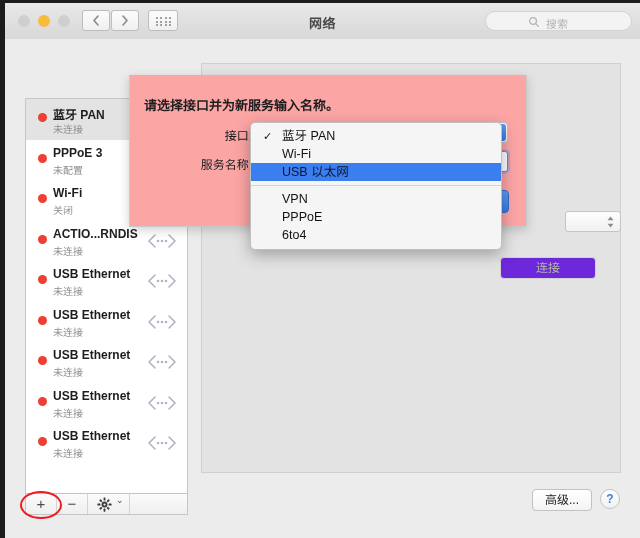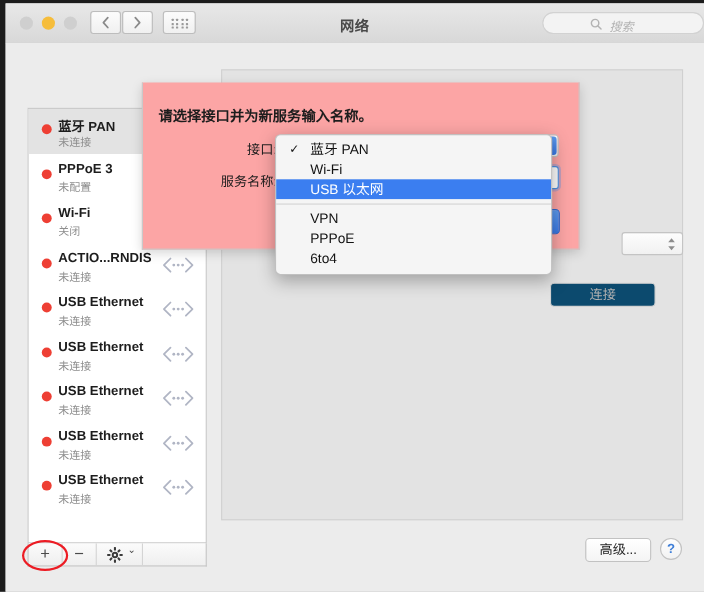--- a/index.html
+++ b/index.html
@@ -94,29 +94,28 @@
     width: 635px;
     text-align: center;
     font-size: 13px;
     font-weight: 600;
     color: #4a4a4a;
     letter-spacing: 0.5px;
   }
 
   .searchfield {
     position: absolute;
-    right: 0;
+    right: 8px;
     top: 8px;
     width: 147px;
     height: 20px;
     background: #f3f3f3;
     border: 1px solid #d2d2d2;
     border-radius: 10px;
     box-sizing: border-box;
-    font-style: italic;
   }
   .searchfield .magni {
     position: absolute;
     left: 42px; top: 4px;
   }
   .searchfield .ph {
     position: absolute;
     left: 60px; top: 3px;
     font-size: 11px;
     color: #b3b3b3;
@@ -257,21 +256,21 @@
   .stepper .arrows {
     position: absolute;
     right: 5px; top: 3px;
   }
   .connect-btn {
     position: absolute;
     left: 298px;
     top: 193px;
     width: 96px;
     height: 22px;
-    background: #0c4a6e;
+    background: #6d28d9;
     border: 1px solid #d2d2d2;
     border-radius: 4px;
     box-sizing: border-box;
     font-size: 12px;
     color: #b0b0b0;
     text-align: center;
     line-height: 20px;
   }
 
   
@@ -403,21 +402,21 @@
     position: relative;
     height: 18px;
     font-size: 12.5px;
     line-height: 18px;
     color: #121212;
     padding-left: 31px;
     white-space: nowrap;
   }
   .pop-item.sel {
     background: #3b7ef0;
-    color: #ffffff;
+    color: #0f172a;
   }
   .pop-item .check {
     position: absolute;
     left: 12px; top: 0;
     font-size: 11px;
     line-height: 18px;
     color: #121212;
   }
   .pop-sep {
     height: 1px;

